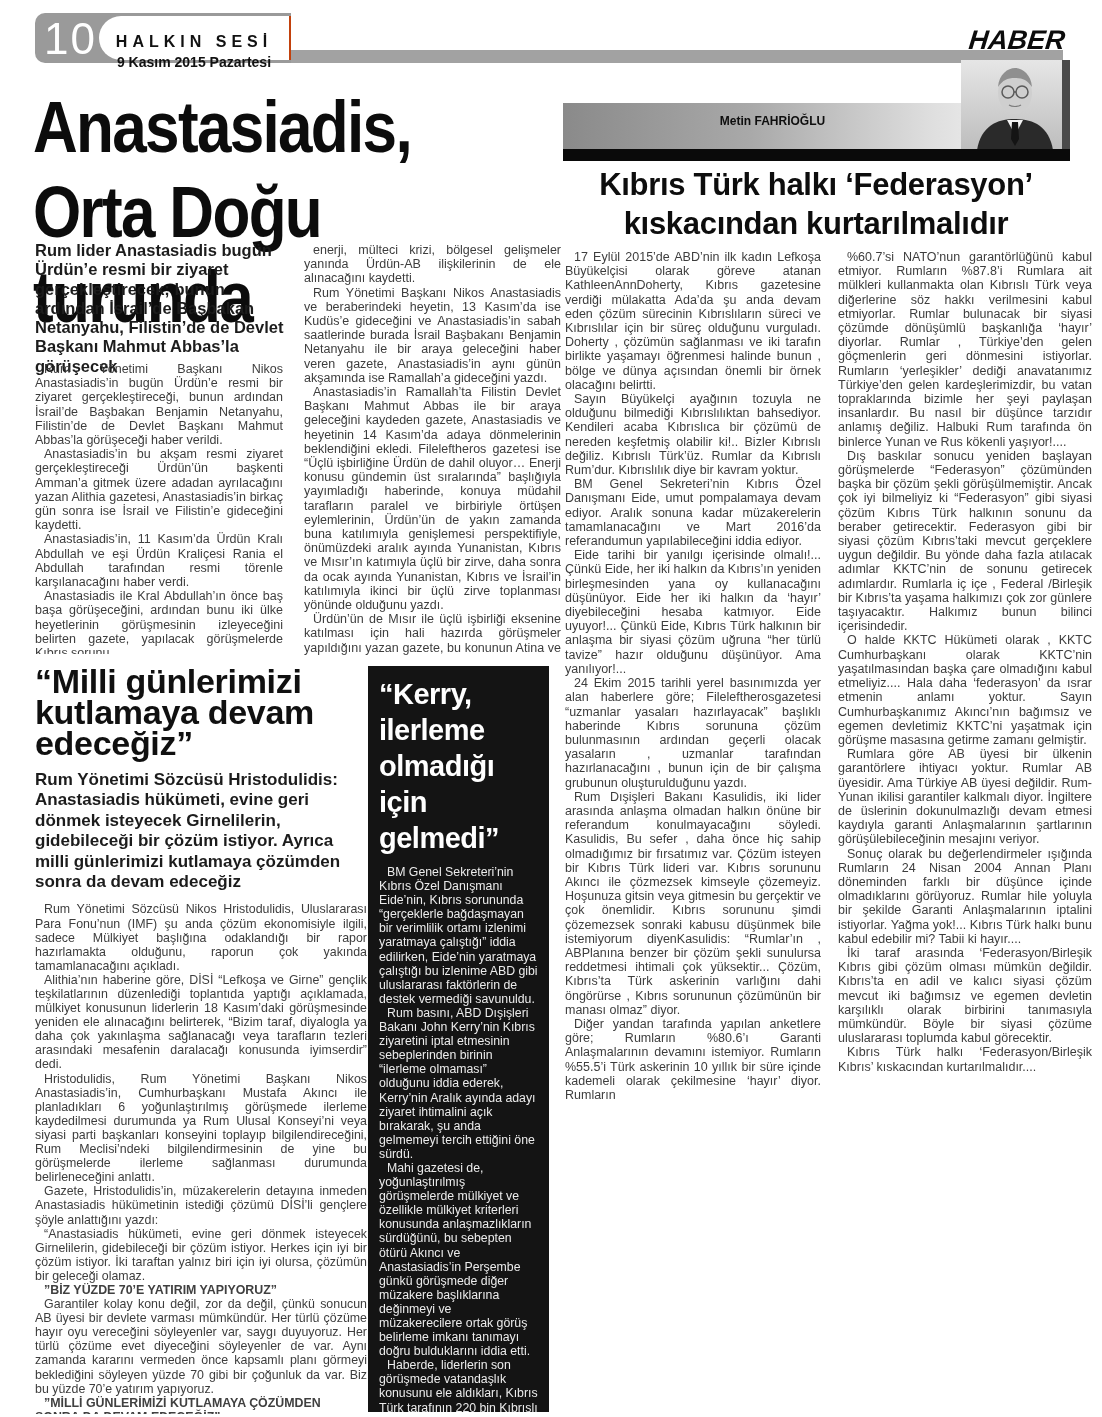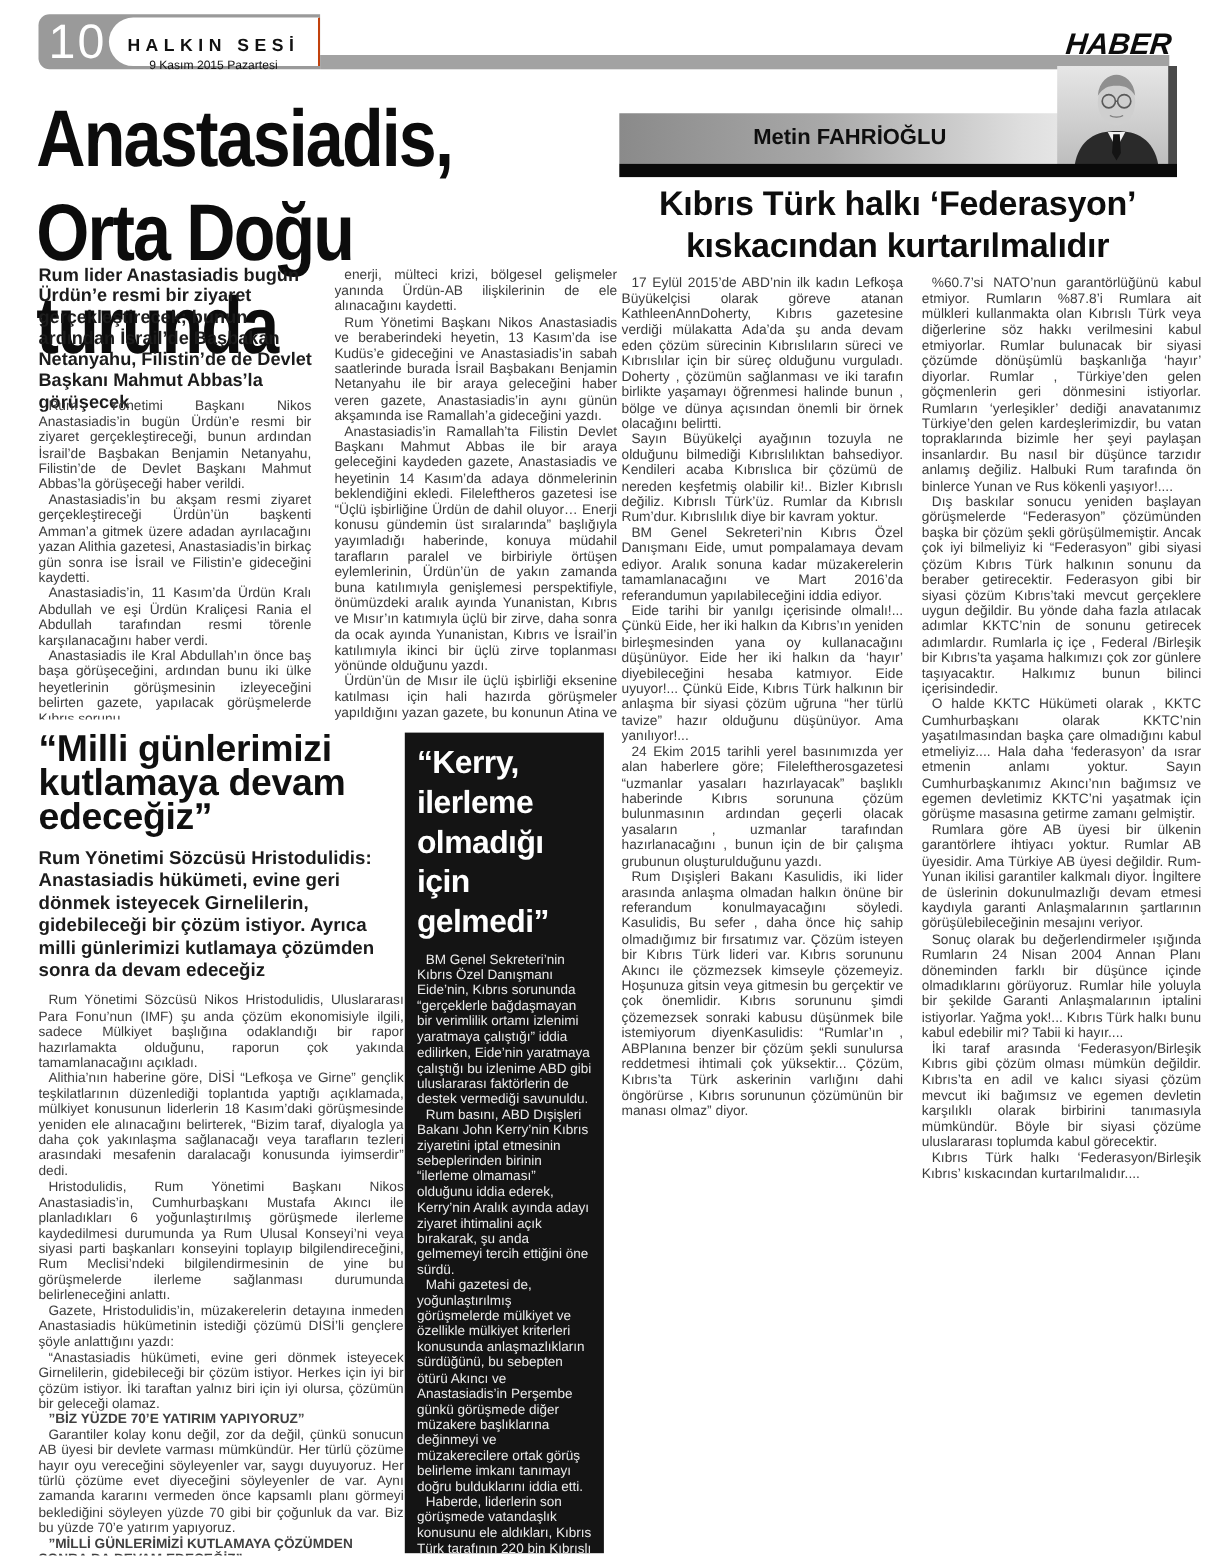--- a/index.html
+++ b/index.html
@@ -6,21 +6,21 @@
   .page{position:relative;width:1102px;height:1417px;background:#ffffff;overflow:hidden;
         font-family:"Liberation Sans", sans-serif;color:#222;}
   .abs{position:absolute;}
 
   
   .plate{left:35px;top:13px;width:256px;height:50px;background:#9a9a9a;border-radius:10px 0 0 10px;}
   .pnum{position:absolute;left:9px;top:1px;font-size:44px;font-weight:400;color:#fff;letter-spacing:2px;}
   .mast-card{position:absolute;left:64px;top:3px;right:0;bottom:3px;background:#fff;
              border-radius:24px 0 0 24px;border-right:2px solid #c2410c;text-align:center;padding-top:17px;box-sizing:border-box;}
   .mast{font-size:16px;font-weight:700;letter-spacing:5px;color:#111;}
-  .mdate{font-size:11px;font-weight:400;margin-top:3px;color:#111;}
+  .mdate{font-size:14px;font-weight:700;margin-top:3px;color:#111;}
   .hbar{left:291px;top:50px;width:772px;height:13px;background:#a2a2a2;}
   .section{left:945px;top:25px;width:120px;text-align:right;font-size:27px;font-weight:700;
            font-style:italic;color:#0c0c0c;transform:skewX(-6deg);}
 
   
   .a1-headline{left:33px;top:84px;width:600px;font-size:73px;line-height:85px;font-weight:700;
                letter-spacing:-2px;color:#0c0c0c;white-space:pre-line;transform:scaleX(0.85);
                transform-origin:0 0;}
   .lead{font-weight:700;color:#1c1c1c;}
   .a1-lead{left:35px;top:241px;width:250px;font-size:16.5px;line-height:19.3px;}
@@ -39,21 +39,21 @@
   
   .kerry{left:368px;top:666px;width:181px;height:746px;background:#141414;box-sizing:border-box;
          padding:10px 11px;overflow:hidden;}
   .kerry h2{margin:0;color:#ffffff;font-size:29px;line-height:36px;font-weight:700;letter-spacing:-0.5px;}
   .kerry .bodytext{margin-top:9px;}
   .kerry .bodytext p{margin:0;color:#ececec;font-size:12.3px;line-height:14.1px;text-align:left;text-indent:8px;}
 
   
   .byline-band{left:563px;top:103px;width:470px;height:46px;border-radius:0 20px 20px 0;
                background:linear-gradient(90deg,#8a8a8a 0%,#a9a9a9 40%,#dedede 78%,#f5f5f5 100%);}
-  .byline-name{position:absolute;left:0;right:80px;top:11px;text-align:center;font-size:20px;
+  .byline-name{position:absolute;left:0;right:80px;top:11px;text-align:center;font-size:12px;
                font-weight:700;color:#0e0e0e;padding-left:29px;}
   .photo{left:961px;top:60px;width:109px;height:90px;}
   .black-bar{left:563px;top:149px;width:507px;height:12px;background:#0a0a0a;}
   .col-headline{left:560px;top:165px;width:512px;text-align:center;font-size:31px;line-height:39px;
                 font-weight:700;letter-spacing:-0.3px;color:#0d0d0d;}
   .col-c1{left:565px;top:250px;width:256px;height:1162px;overflow:hidden;}
   .col-c2{left:838px;top:250px;width:254px;height:1162px;overflow:hidden;}
 </style>
 </head>
 <body>
@@ -139,20 +139,21 @@
   </div>
   <div class="abs black-bar"></div>
   <h2 class="abs col-headline" style="margin:0">Kıbrıs Türk halkı ‘Federasyon’ kıskacından kurtarılmalıdır</h2>
   <div class="abs col-c1 bodycol">
       <p>17 Eylül 2015’de  ABD’nin ilk kadın Lefkoşa Büyükelçisi olarak göreve atanan KathleenAnnDoherty,  Kıbrıs gazetesine verdiği mülakatta Ada’da şu anda devam eden çözüm sürecinin Kıbrıslıların süreci ve Kıbrıslılar için bir süreç olduğunu vurguladı. Doherty , çözümün sağlanması ve iki tarafın birlikte yaşamayı öğrenmesi halinde bunun , bölge ve dünya açısından önemli bir örnek olacağını belirtti.</p>
       <p>Sayın Büyükelçi ayağının tozuyla ne olduğunu bilmediği Kıbrıslılıktan bahsediyor. Kendileri acaba Kıbrıslıca bir çözümü de nereden keşfetmiş olabilir ki!.. Bizler Kıbrıslı değiliz. Kıbrıslı Türk’üz. Rumlar da Kıbrıslı Rum’dur. Kıbrıslılık diye bir kavram yoktur.</p>
       <p>BM Genel Sekreteri’nin Kıbrıs Özel Danışmanı Eide, umut pompalamaya devam ediyor. Aralık sonuna kadar müzakerelerin tamamlanacağını ve Mart 2016’da referandumun yapılabileceğini iddia ediyor.</p>
       <p>Eide tarihi bir yanılgı içerisinde olmalı!... Çünkü Eide, her iki halkın da  Kıbrıs’ın yeniden birleşmesinden yana oy kullanacağını düşünüyor.  Eide her iki halkın da ‘hayır’ diyebileceğini hesaba katmıyor. Eide uyuyor!... Çünkü Eide, Kıbrıs Türk halkının bir anlaşma bir siyasi çözüm uğruna “her türlü tavize” hazır olduğunu düşünüyor. Ama yanılıyor!...</p>
       <p>24 Ekim 2015 tarihli yerel basınımızda yer alan haberlere göre; Fileleftherosgazetesi “uzmanlar yasaları hazırlayacak” başlıklı haberinde Kıbrıs sorununa çözüm bulunmasının ardından geçerli olacak yasaların , uzmanlar tarafından hazırlanacağını , bunun için de bir çalışma grubunun oluşturulduğunu yazdı.</p>
       <p>Rum Dışişleri Bakanı Kasulidis, iki lider arasında anlaşma olmadan halkın önüne bir referandum konulmayacağını söyledi. Kasulidis, Bu sefer , daha önce hiç sahip olmadığımız bir fırsatımız var. Çözüm isteyen bir Kıbrıs Türk lideri var. Kıbrıs sorununu Akıncı ile çözmezsek kimseyle çözemeyiz. Hoşunuza gitsin veya gitmesin bu gerçektir ve çok önemlidir. Kıbrıs sorununu şimdi çözemezsek sonraki kabusu düşünmek bile istemiyorum diyenKasulidis: “Rumlar’ın , ABPlanına benzer bir çözüm şekli sunulursa reddetmesi ihtimali çok yüksektir... Çözüm, Kıbrıs’ta Türk askerinin varlığını dahi öngörürse , Kıbrıs sorununun çözümünün bir manası olmaz” diyor.</p>
+      <p>Diğer yandan  tarafında yapılan anketlere göre; Rumların %80.6’ı Garanti Anlaşmalarının devamını istemiyor. Rumların %55.5’i Türk askerinin 10 yıllık bir süre içinde kademeli olarak çekilmesine ‘hayır’ diyor. Rumların</p>
     </div>
   <div class="abs col-c2 bodycol">
       <p>%60.7’si NATO’nun garantörlüğünü kabul etmiyor. Rumların %87.8’i Rumlara ait  mülkleri kullanmakta olan Kıbrıslı Türk veya diğerlerine söz hakkı verilmesini kabul etmiyorlar. Rumlar bulunacak bir siyasi çözümde dönüşümlü başkanlığa ‘hayır’ diyorlar. Rumlar , Türkiye’den gelen göçmenlerin geri dönmesini istiyorlar. Rumların ‘yerleşikler’ dediği anavatanımız Türkiye’den gelen kardeşlerimizdir, bu vatan topraklarında bizimle her şeyi paylaşan insanlardır. Bu nasıl bir düşünce tarzıdır anlamış değiliz. Halbuki Rum tarafında ön binlerce Yunan ve Rus kökenli yaşıyor!....</p>
       <p>Dış baskılar sonucu yeniden başlayan görüşmelerde “Federasyon” çözümünden başka bir çözüm şekli görüşülmemiştir. Ancak çok iyi bilmeliyiz ki “Federasyon” gibi siyasi çözüm Kıbrıs Türk halkının sonunu da beraber getirecektir. Federasyon gibi bir siyasi çözüm Kıbrıs’taki mevcut gerçeklere uygun değildir. Bu yönde daha fazla atılacak adımlar KKTC’nin de sonunu getirecek adımlardır. Rumlarla iç içe , Federal /Birleşik bir Kıbrıs’ta yaşama halkımızı çok zor günlere taşıyacaktır. Halkımız bunun bilinci içerisindedir.</p>
       <p>O halde KKTC Hükümeti olarak , KKTC Cumhurbaşkanı olarak KKTC’nin yaşatılmasından başka çare olmadığını kabul etmeliyiz.... Hala daha ‘federasyon’ da ısrar etmenin anlamı yoktur. Sayın Cumhurbaşkanımız Akıncı’nın bağımsız ve egemen devletimiz KKTC’ni yaşatmak için görüşme masasına getirme zamanı gelmiştir.</p>
       <p>Rumlara göre AB üyesi bir ülkenin garantörlere ihtiyacı yoktur. Rumlar AB üyesidir. Ama  Türkiye AB üyesi değildir. Rum-Yunan ikilisi garantiler kalkmalı diyor. İngiltere de üslerinin dokunulmazlığı devam etmesi kaydıyla garanti Anlaşmalarının şartlarının görüşülebileceğinin mesajını veriyor.</p>
       <p>Sonuç olarak bu değerlendirmeler ışığında Rumların 24 Nisan 2004 Annan Planı döneminden farklı bir düşünce içinde olmadıklarını görüyoruz. Rumlar hile yoluyla bir şekilde Garanti Anlaşmalarının iptalini istiyorlar. Yağma yok!... Kıbrıs Türk halkı bunu kabul edebilir mi? Tabii ki hayır....</p>
       <p>İki taraf arasında ‘Federasyon/Birleşik Kıbrıs gibi çözüm olması mümkün değildir. Kıbrıs’ta en adil ve kalıcı siyasi çözüm mevcut iki bağımsız ve egemen devletin karşılıklı olarak birbirini tanımasıyla mümkündür. Böyle bir siyasi çözüme uluslararası toplumda kabul görecektir.</p>
       <p>Kıbrıs Türk halkı ‘Federasyon/Birleşik Kıbrıs’ kıskacından kurtarılmalıdır....</p>
     </div>

